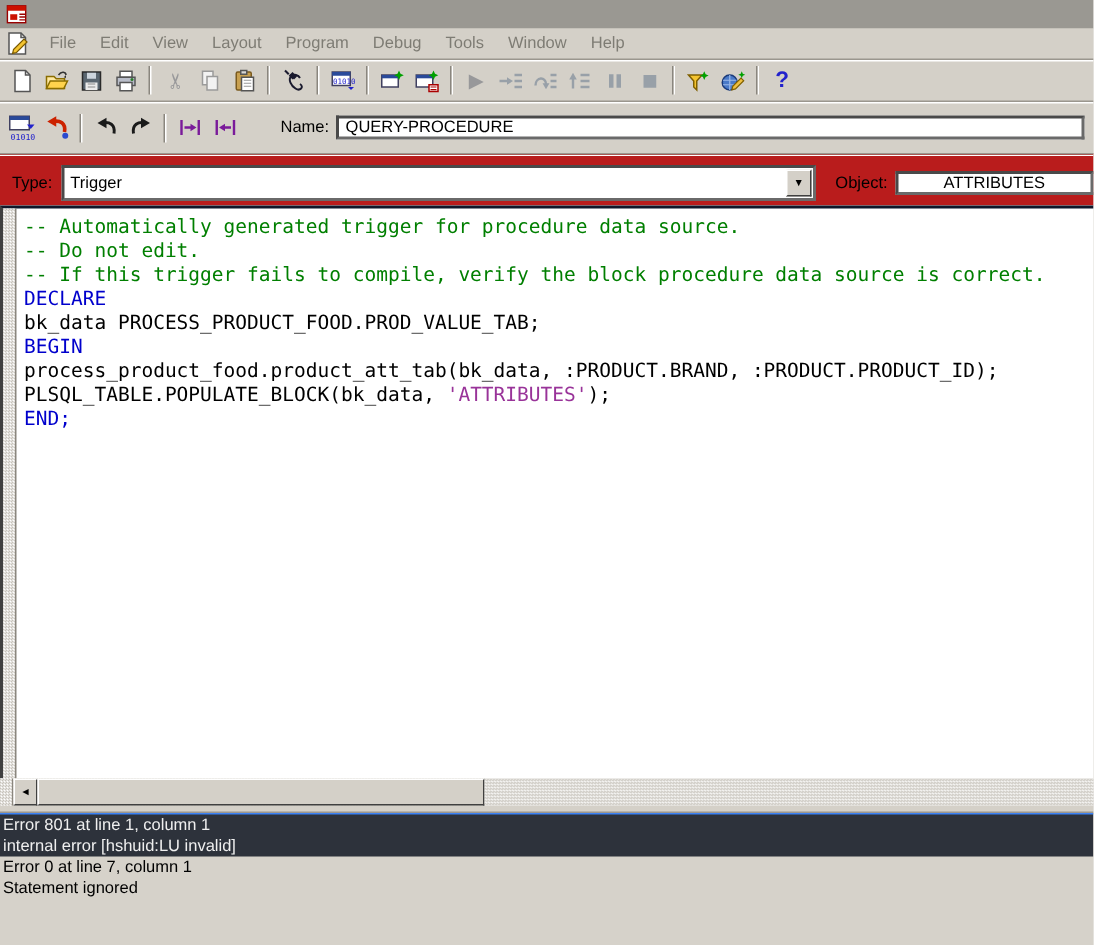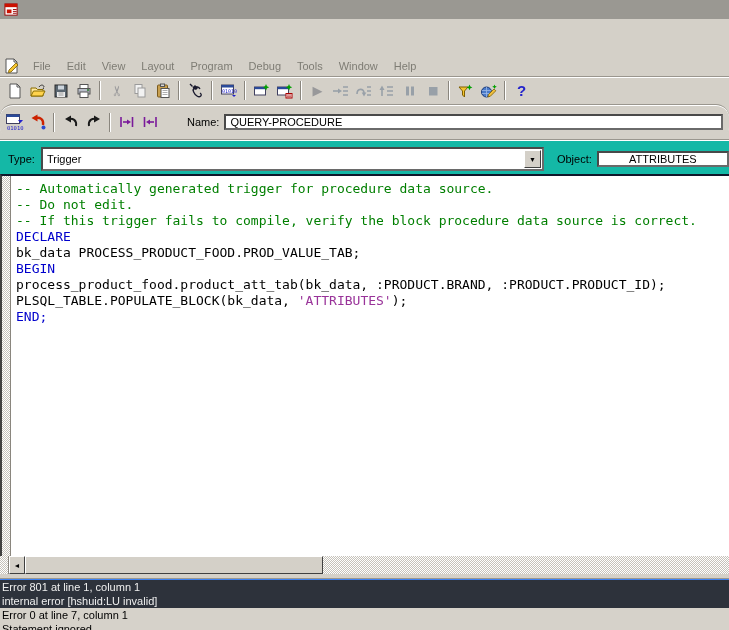--- a/index.html
+++ b/index.html
@@ -18,32 +18,32 @@
     display:flex; align-items:center; gap:5px; padding:0 4px;
     font-weight:bold; font-size:11px;
     text-shadow:1px 1px 0 rgba(60,60,60,.35);
     white-space:nowrap; overflow:hidden;
   }
   .titlebar .appicon { width:15px; height:15px; flex:0 0 auto; }
 
   
   .menubar {
     height:20px; display:flex; align-items:center; padding:0 4px;
-    color:#7e7c74; background:#d4d0c8;margin-top:37px;
+    color:#7e7c74; background:#d4d0c8;
   }
   .menubar .formicon { width:17px; height:16px; margin-right:4px; }
   .menu-item { padding:3px 8px; white-space:nowrap; }
 
   
   .groove-top { border-top:1px solid #9a968e; box-shadow: inset 0 1px 0 #ffffff; }
   .toolbar {
     display:flex; align-items:center; padding:0 3px; background:#d4d0c8;
   }
   .toolbar.tb1 { height:28px; }
-  .toolbar.tb2 { height:35px;border-radius:13px; }
+  .toolbar.tb2 { height:35px; }
   .tb-sep { width:2px; height:19px; border-left:1px solid #8a867e; border-right:1px solid #fff; margin:0 4px; flex:0 0 auto; }
   .tb-btn {
     width:23px; height:23px; display:flex; align-items:center; justify-content:center;
     flex:0 0 auto;
   }
   .tb-btn svg { display:block; }
   .glyph-gray { color:#98989a; font-size:12px; line-height:1; }
   .glyph-help { color:#2222cc; font-size:15px; font-weight:bold; line-height:1; }
 
   
@@ -51,21 +51,21 @@
   .sunken {
     background:#fff;
     border:2px solid;
     border-color:#494949 #6a6a6a #6a6a6a #494949;
     height:16px; display:flex; align-items:center;
     padding:0 4px; font-size:11px; color:#000;
   }
   .name-row-label { margin-left:26px; margin-right:5px; }
   .name-field { flex:1; margin-right:3px; }
 
-  .typerow { height:35px; display:flex; align-items:center; padding:4px 0 0 8px; background:#14b8a6; }
+  .typerow { height:35px; display:flex; align-items:center; padding:4px 0 0 8px; background:#b91c1c; }
   .type-label { margin-right:6px; }
   .type-select { width:503px; height:24px; position:relative; padding-right:20px; }
   .dd-btn {
     position:absolute; top:1px; right:1px; width:17px; height:18px;
     background:#d4d0c8; border:1px solid; border-color:#fff #404040 #404040 #fff;
     display:flex; align-items:center; justify-content:center; font-size:7px; color:#000;
   }
   .object-label { margin-left:13px; margin-right:5px; }
   .object-field { flex:1;justify-content:center; }
 

